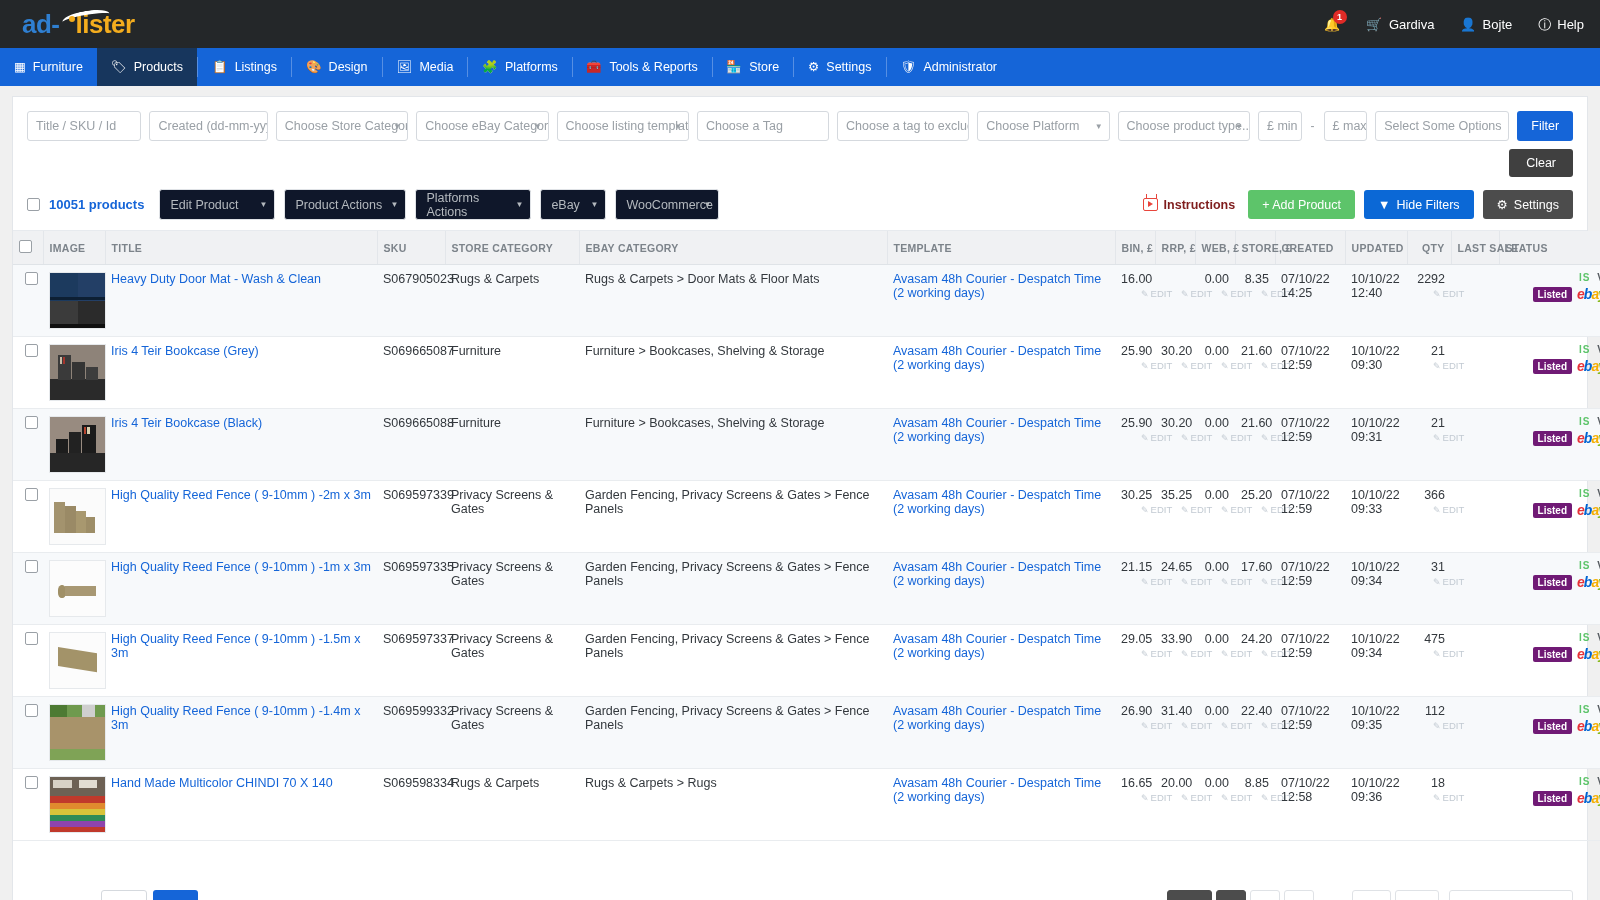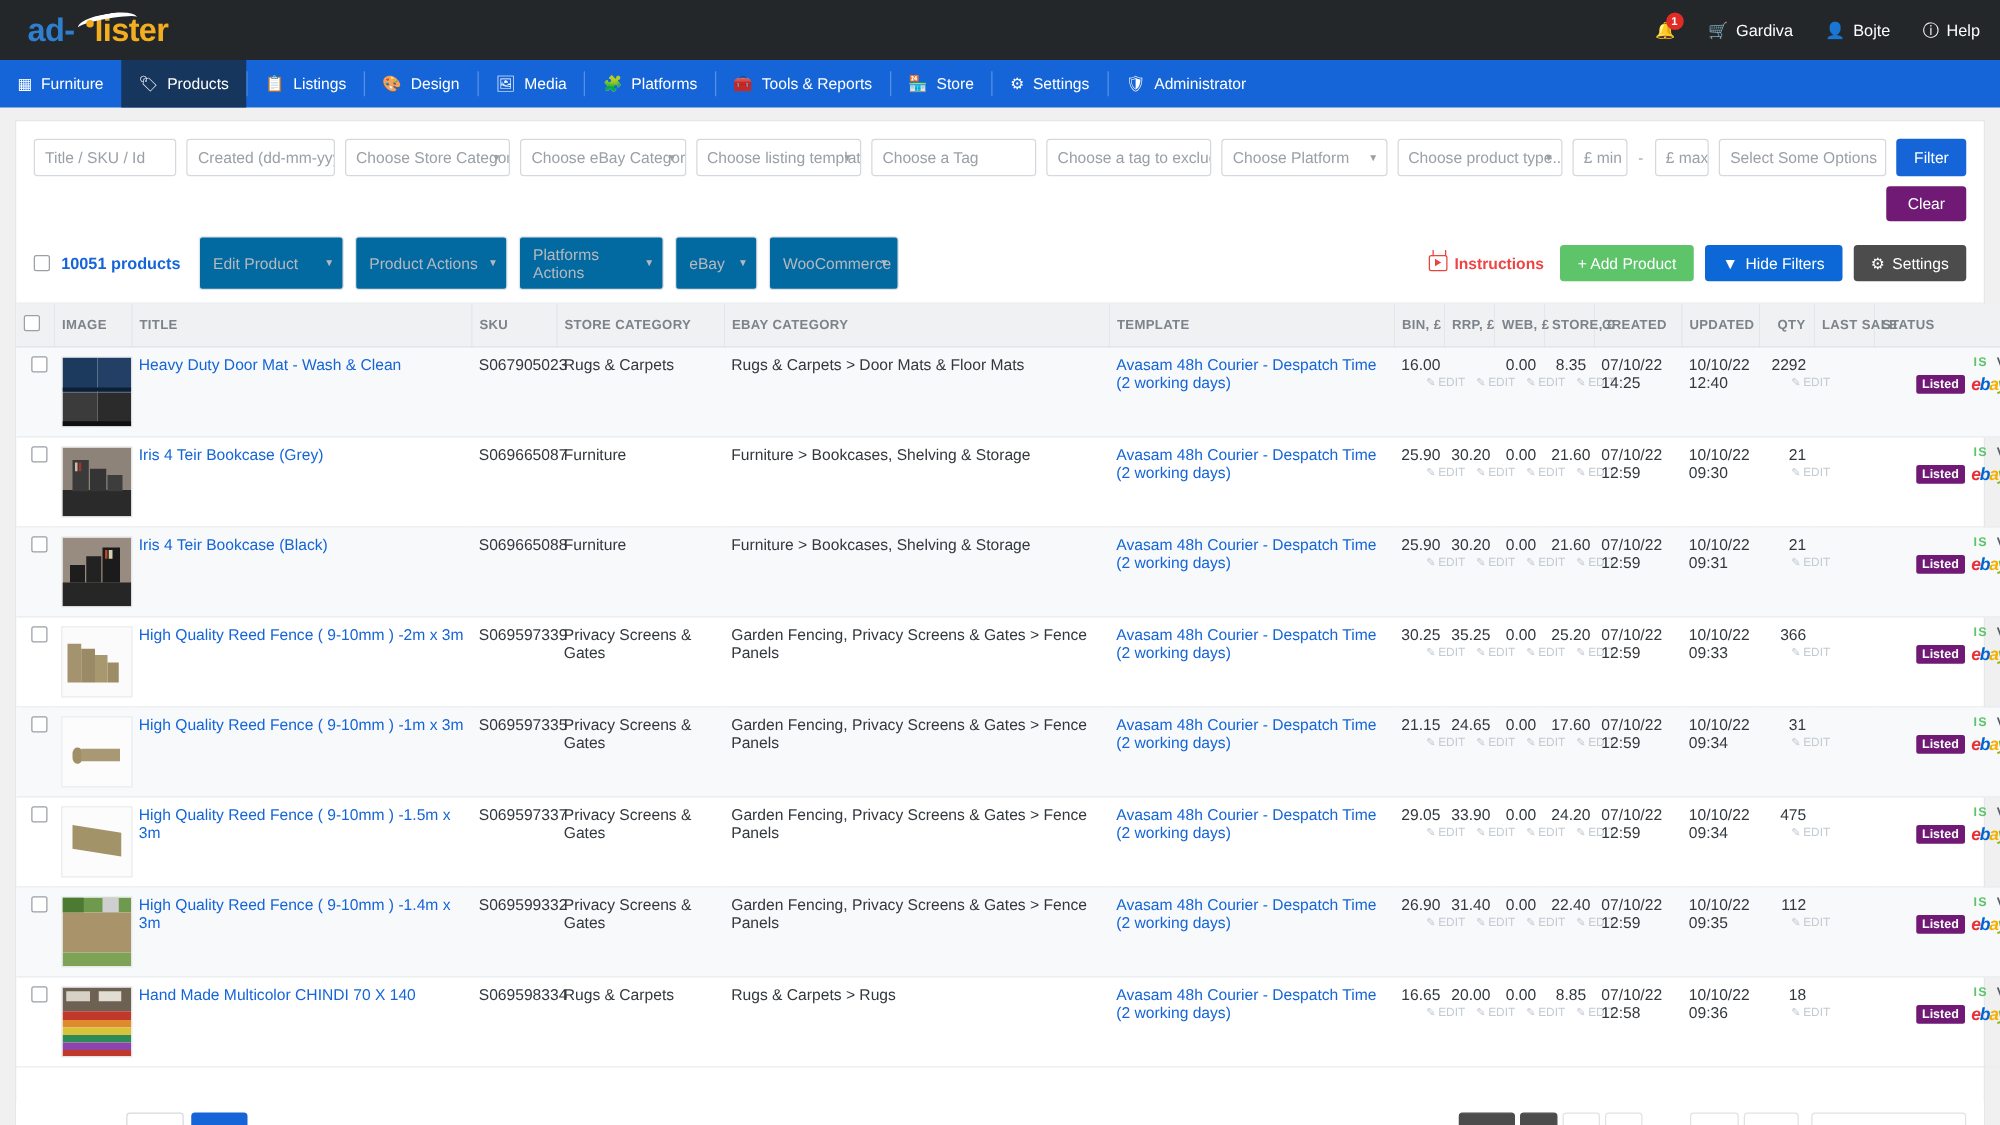--- a/index.html
+++ b/index.html
@@ -147,21 +147,21 @@
     cursor: pointer;
     display: inline-flex; align-items: center; justify-content: center;
     gap: 6px;
     font-family: "Liberation Sans", sans-serif;
   }
   .btn-filter {
     background: #1565d8; color: #fff;
     height: 30px; padding: 0 14px;
   }
   .btn-clear {
-    background: #701a75; color: #fff;
+    background: #404040; color: #fff;
     height: 28px; padding: 0 17px;
     position: absolute; right: 14px; top: 52px;
     font-size: 12.5px;
   }
 
   
   .actions {
     display: flex; align-items: center; gap: 9px;
     padding: 14px 14px 10px 14px;
     margin-top: 34px;
@@ -170,35 +170,35 @@
     width: 13px; height: 13px;
     border: 1px solid #9aa0a6;
     border-radius: 2px;
     background: #fff;
     display: inline-block;
     cursor: pointer;
     flex: none;
   }
   .prodcount { color: #1565d8; font-weight: bold; font-size: 13px; margin-right: 6px; }
   .adrop {
-    height: 43px;
+    height: 31px;
     border: 1px solid #dfe2e6;
     border-radius: 3px;
-    background: #0369a1;
+    background: #0f172a;
     color: #b4b9be;
     font-size: 12.5px;
     display: flex; align-items: center;
     padding: 0 22px 0 10px;
     position: relative;
     cursor: pointer;
   }
   .adrop .caret { position: absolute; right: 7px; font-size: 8px; }
   .act-right { margin-left: auto; display: flex; align-items: center; gap: 9px; }
   .instr {
-    color: #ef4444; font-weight: bold; font-size: 12.5px;
+    color: #7f1d1d; font-weight: bold; font-size: 12.5px;
     display: flex; align-items: center; gap: 6px; cursor: pointer;
     margin-right: 4px;
   }
   .tv-icon {
     width: 15px; height: 13px;
     border: 1.6px solid #e8453c;
     border-radius: 2px;
     position: relative;
     display: inline-block;
   }

